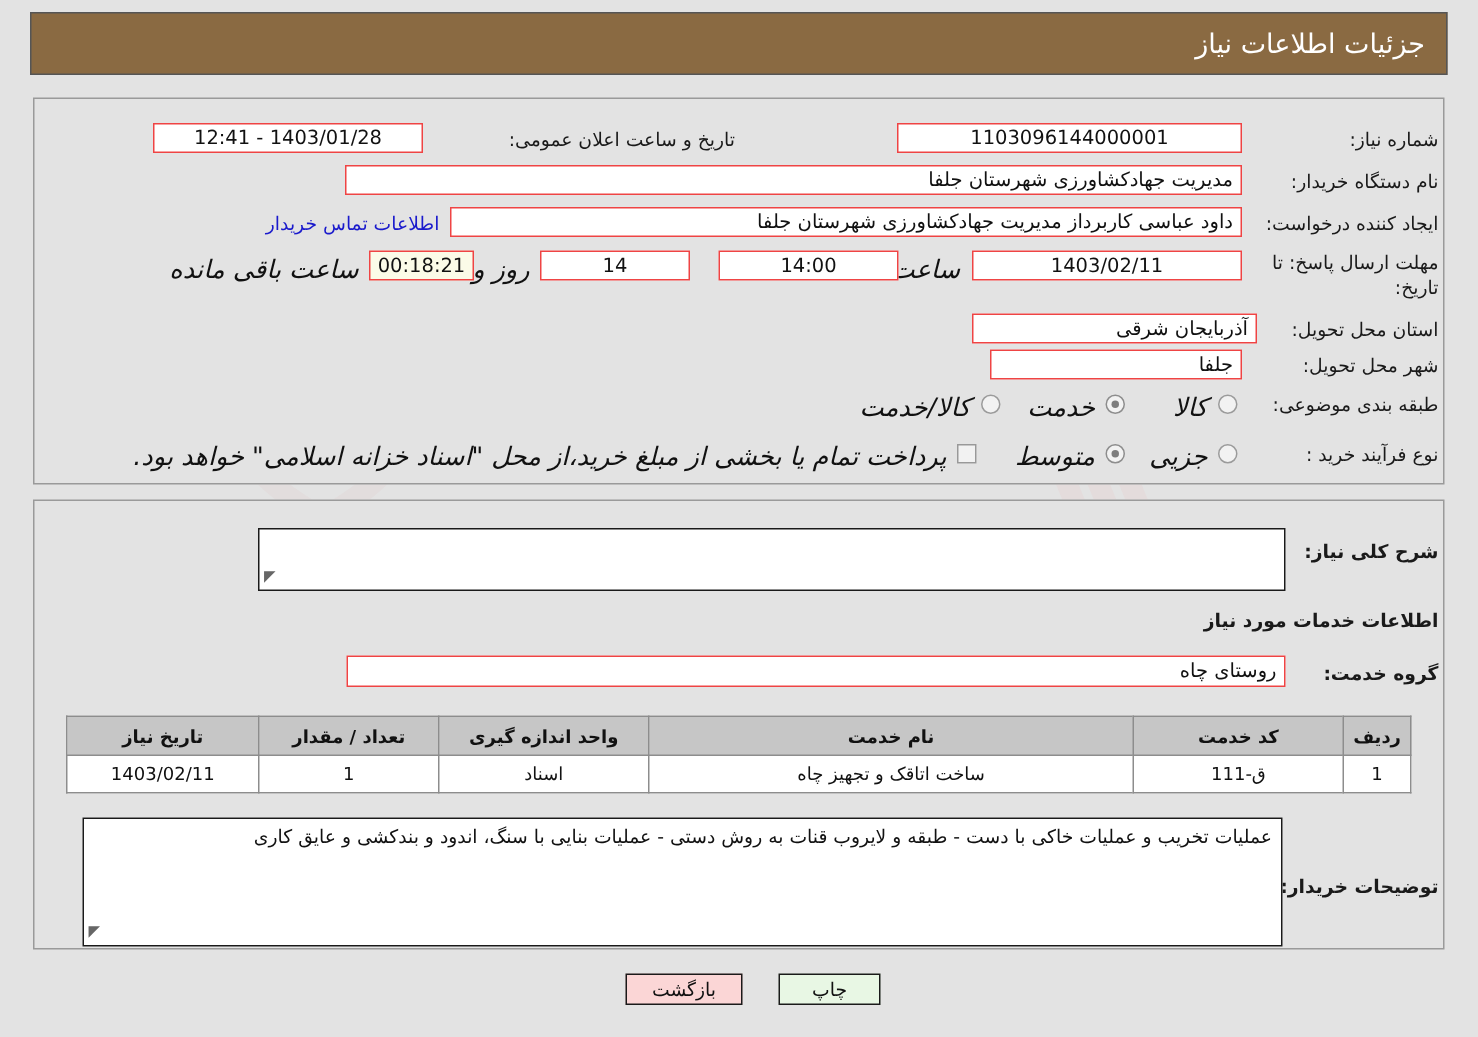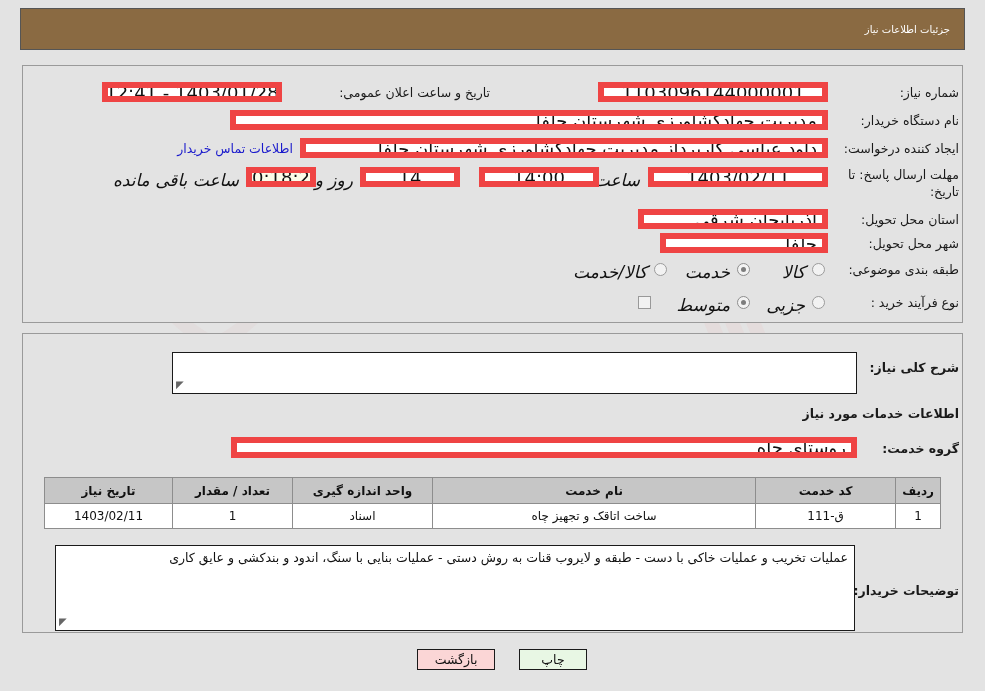--- a/index.html
+++ b/index.html
@@ -22,42 +22,42 @@
     position: absolute;
     left: 20px; top: 8px;
     width: 945px; height: 42px;
     background: #8a6a42;
     border: 1px solid #555;
     color: #ffffff;
     display: flex;
     align-items: center;
     justify-content: flex-start;
     padding: 0 14px;
-    font-size: 10px;
+    font-size: 18px;
   }
 
   
   .panel {
     position: absolute;
     border: 1px solid #9a9a9a;
     background: #e3e3e3;
   }
   .lbl {
     position: absolute;
     font-size: 12.5px;
     color: #1a1a1a;
     white-space: nowrap;
     text-align: right;
   }
   .lbl.bold { font-weight: bold; }
   .fld {
     position: absolute;
     background: #ffffff;
-    border: 6px solid #ef4444;
-    font-size: 18px;
+    border: 1px solid #ef4444;
+    font-size: 13px;
     color: #111;
     padding: 1px 5px;
     display: flex;
     align-items: center;
     white-space: nowrap;
     overflow: hidden;
   }
   .fld.center { justify-content: center; }
   .fld.start  { justify-content: flex-start; }
   .fld.timer  { background: #fbfbe8; justify-content: center; }
@@ -213,21 +213,21 @@
   </div>
   <div class="fld center" style="right:157px; top:167px; width:180px; height:20px;">1403/02/11</div>
   <div class="plaintxt" style="right:345px; top:170px;">ساعت</div>
   <div class="fld center" style="right:386px; top:167px; width:120px; height:20px;">14:00</div>
   <div class="fld center" style="right:525px; top:167px; width:100px; height:20px;">14</div>
   <div class="plaintxt" style="right:632px; top:170px;">روز و</div>
   <div class="fld timer" style="right:669px; top:167px; width:70px; height:20px;">00:18:21</div>
   <div class="plaintxt" style="right:746px; top:170px;">ساعت باقی مانده</div>
 
   <div class="lbl" style="right:26px; top:212px; width:130px;">استان محل تحویل:</div>
-  <div class="fld start" style="right:157px; top:209px; width:190px; height:20px;">آذربایجان شرقی</div>
+  <div class="fld start" style="right:147px; top:209px; width:190px; height:20px;">آذربایجان شرقی</div>
 
   <div class="lbl" style="right:26px; top:236px; width:130px;">شهر محل تحویل:</div>
   <div class="fld start" style="right:157px; top:233px; width:168px; height:20px;">جلفا</div>
 
   <div class="lbl" style="right:26px; top:262px; width:130px;">طبقه بندی موضوعی:</div>
 
   <div class="radio" style="right:160px; top:263px;"></div>
   <div class="plaintxt" style="right:180px; top:262px;">کالا</div>
 
   <div class="radio on" style="right:235px; top:263px;"></div>
@@ -238,20 +238,21 @@
 
   <div class="lbl" style="right:26px; top:295px; width:130px;">نوع فرآیند خرید :</div>
 
   <div class="radio" style="right:160px; top:296px;"></div>
   <div class="plaintxt" style="right:180px; top:295px;">جزیی</div>
 
   <div class="radio on" style="right:235px; top:296px;"></div>
   <div class="plaintxt" style="right:255px; top:295px;">متوسط</div>
 
   <div class="chk" style="right:334px; top:296px;"></div>
+  <div class="plaintxt" style="right:354px; top:295px;">پرداخت تمام یا بخشی از مبلغ خرید،از محل "اسناد خزانه اسلامی" خواهد بود.</div>
 
   <div class="panel" style="left:22px; top:333px; width:941px; height:300px;"></div>
 
   <div class="lbl bold" style="right:26px; top:360px; width:96px;">شرح کلی نیاز:</div>
   <div class="ta" style="right:128px; top:352px; width:685px; height:42px;">
     <span class="grip">◤</span>
   </div>
 
   <div class="lbl bold" style="right:26px; top:406px; width:220px;">اطلاعات خدمات مورد نیاز</div>
 

